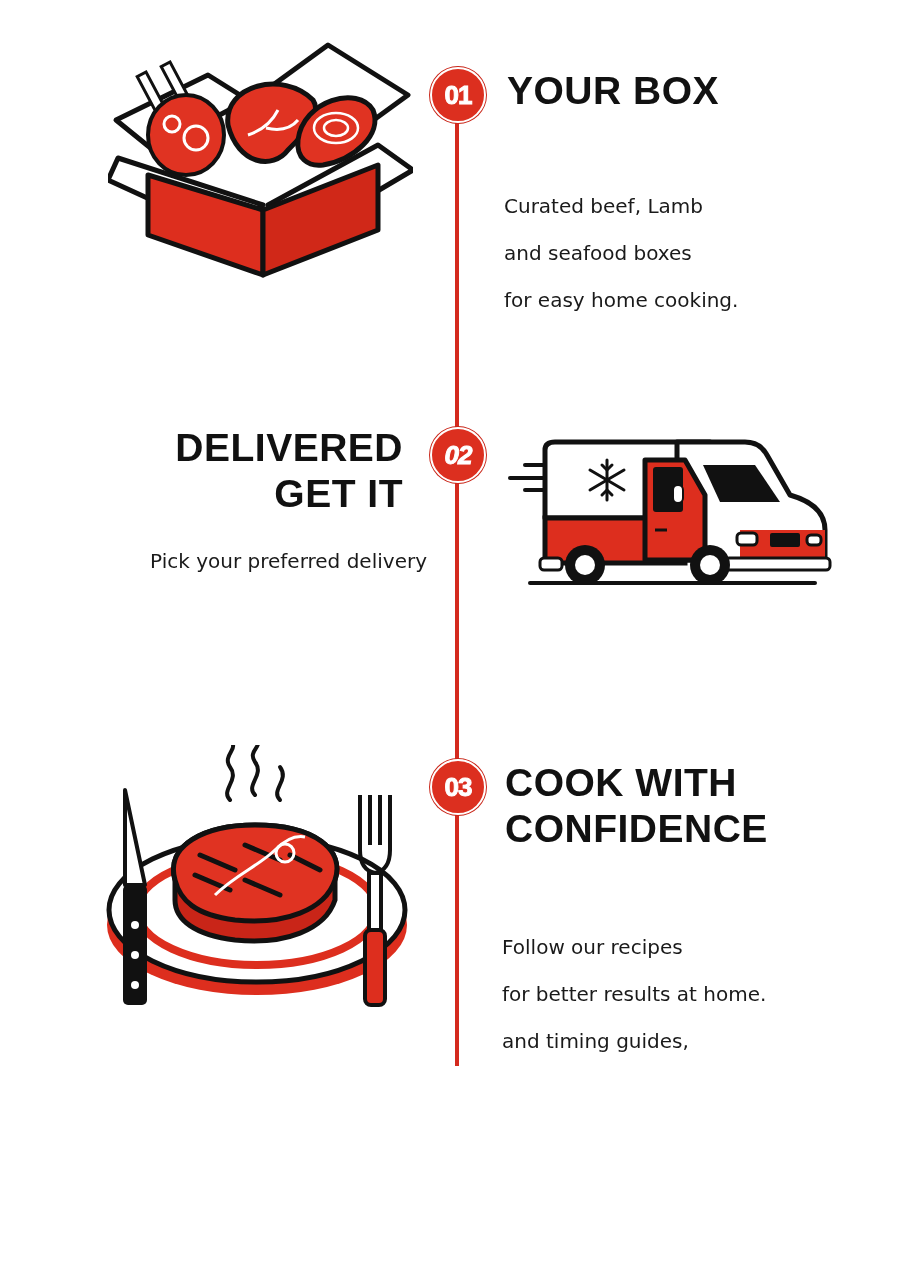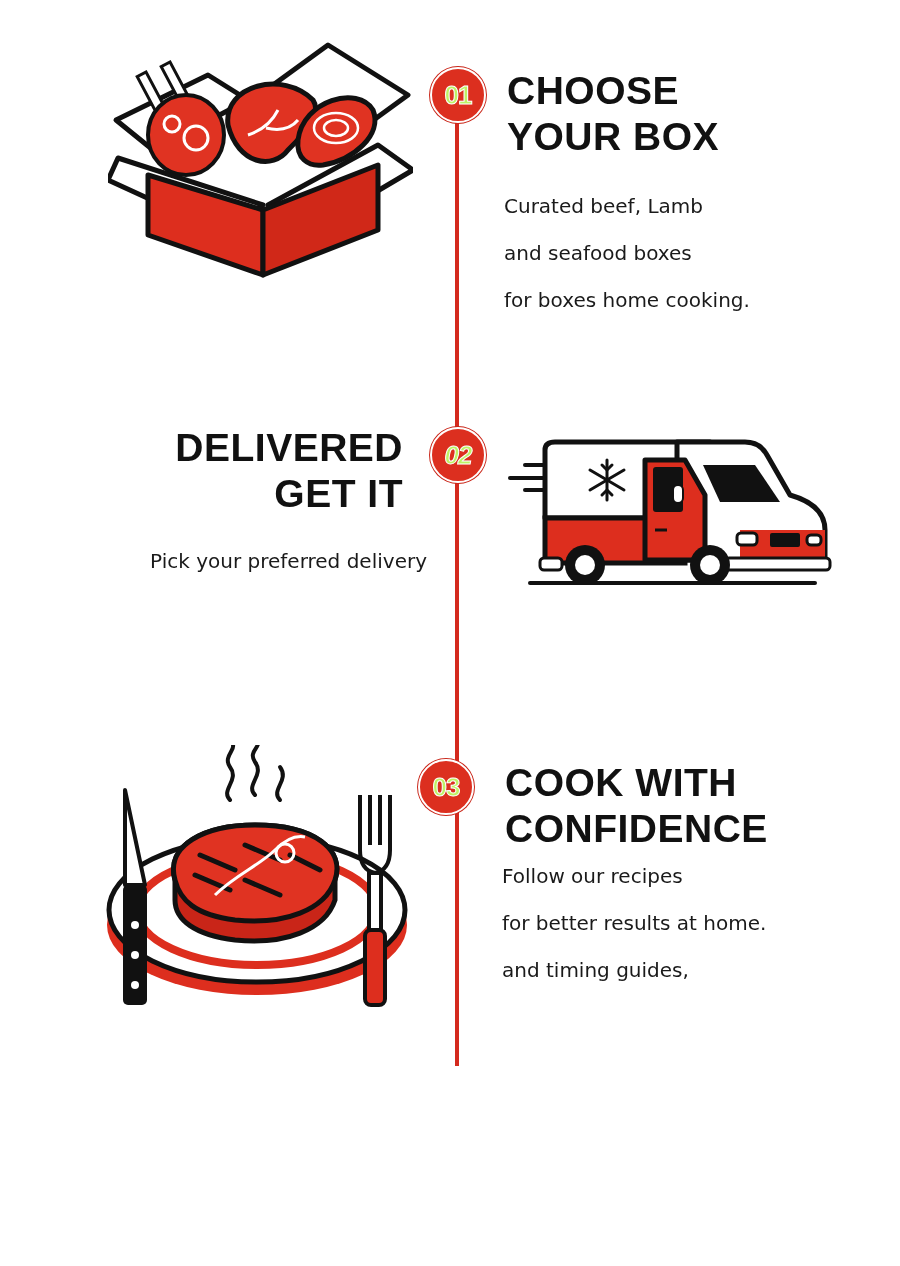--- a/index.html
+++ b/index.html
@@ -1,19 +1,19 @@
 <!DOCTYPE html>
 <html><head>
 <meta charset="utf-8">
 <style>
   html,body{margin:0;padding:0;background:#ffffff;}
   body{width:900px;height:1266px;position:relative;overflow:hidden;font-family:"Liberation Sans",sans-serif;color:#111;}
   .timeline-line{position:absolute;left:455px;top:118px;width:4px;height:948px;background:#d42a1e;}
   .badge{position:absolute;width:52px;height:52px;border-radius:50%;background:#dc2f1f;border:2px solid #ffffff;box-shadow:0 0 0 1px #c92518;
-    display:flex;align-items:center;justify-content:center;color:#bef264;font-weight:bold;font-size:26px;letter-spacing:-1px;
+    display:flex;align-items:center;justify-content:center;color:#ffffff;font-weight:bold;font-size:26px;letter-spacing:-1px;
     font-family:"Liberation Sans",sans-serif;-webkit-text-stroke:1px #fff;}
   .title{position:absolute;font-weight:bold;font-size:39px;line-height:46px;color:#111;letter-spacing:0.5px;font-family:"Liberation Sans",sans-serif;}
   .desc{position:absolute;font-size:20px;line-height:47px;color:#1a1a1a;font-family:"DejaVu Sans",sans-serif;font-weight:normal;}
   .title .line,.desc .line{display:block;white-space:nowrap;}
   .right{text-align:right;}
   .illus{position:absolute;}
 </style>
 </head>
 <body>
 
@@ -41,27 +41,26 @@
     <polygon points="10,118 155,165 120,195 0,140" fill="#fff" stroke="#111" stroke-width="5" stroke-linejoin="round"></polygon>
     <polygon points="160,165 270,105 305,130 195,195" fill="#fff" stroke="#111" stroke-width="5" stroke-linejoin="round"></polygon>
 
     <polygon points="40,135 155,170 155,235 40,195" fill="#dd2e1e" stroke="#111" stroke-width="5" stroke-linejoin="round"></polygon>
     <polygon points="155,170 270,125 270,190 155,235" fill="#d02818" stroke="#111" stroke-width="5" stroke-linejoin="round"></polygon>
   </svg>
 </div>
 
 <div class="badge" style="left:430px;top:67px;">01</div>
 <div class="title" style="left:507px;top:68px;">
-  <span class="line">CHOOSE</span>
   <span class="line">YOUR BOX</span>
 </div>
 <div class="desc" style="left:504px;top:183px;">
   <span class="line">Curated beef, Lamb</span>
   <span class="line">and seafood boxes</span>
-  <span class="line">for boxes home cooking.</span>
+  <span class="line">for easy home cooking.</span>
 </div>
 
 <div class="title right" style="right:497px;top:425px;">
   <span class="line">DELIVERED</span>
   <span class="line">GET IT</span>
 </div>
 <div class="badge" style="left:430px;top:427px;font-style:italic;">02</div>
 <div class="desc right" style="right:473px;top:540px;line-height:42px;">
   <span class="line">Pick your preferred delivery</span>
 </div>
@@ -144,22 +143,22 @@
     <g stroke="#111" stroke-width="4" fill="#fff">
       <path d="M265,50 L265,105 Q265,125 280,128 Q295,125 295,105 L295,50" fill="none"></path>
       <line x1="275" y1="50" x2="275" y2="100"></line>
       <line x1="285" y1="50" x2="285" y2="100"></line>
       <rect x="274" y="128" width="12" height="60" fill="#fff"></rect>
     </g>
     <rect x="270" y="185" width="20" height="75" rx="6" fill="#dd2e1e" stroke="#111" stroke-width="4"></rect>
   </svg>
 </div>
 
-<div class="badge" style="left:418px;top:759px;">03</div>
+<div class="badge" style="left:430px;top:759px;">03</div>
 <div class="title" style="left:505px;top:760px;">
   <span class="line">COOK WITH</span>
   <span class="line">CONFIDENCE</span>
 </div>
-<div class="desc" style="left:502px;top:853px;">
+<div class="desc" style="left:502px;top:924px;">
   <span class="line">Follow our recipes</span>
   <span class="line">for better results at home.</span>
   <span class="line">and timing guides,</span>
 </div>
 
 </body></html>

